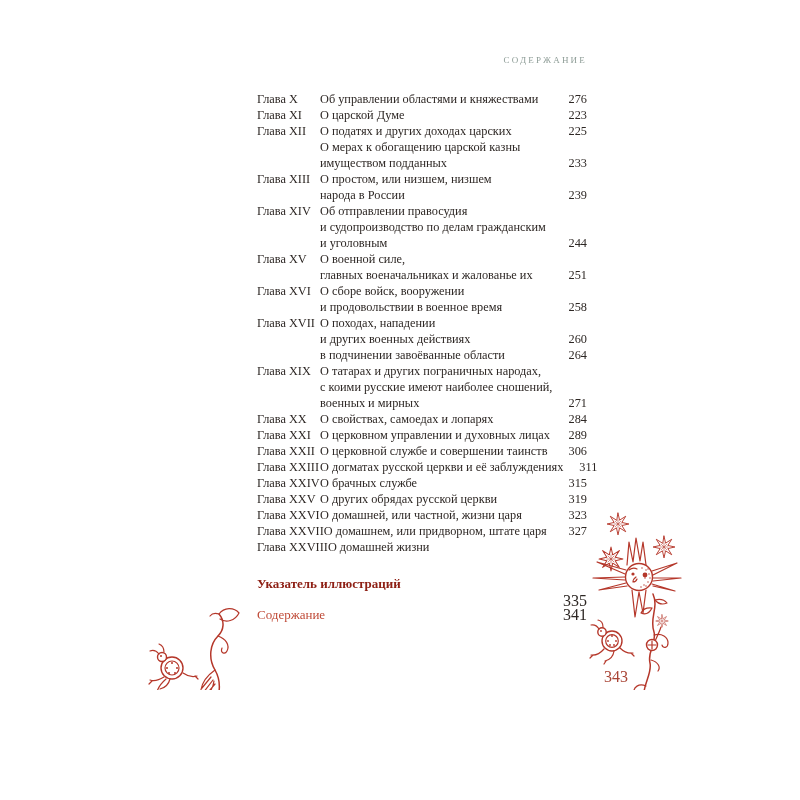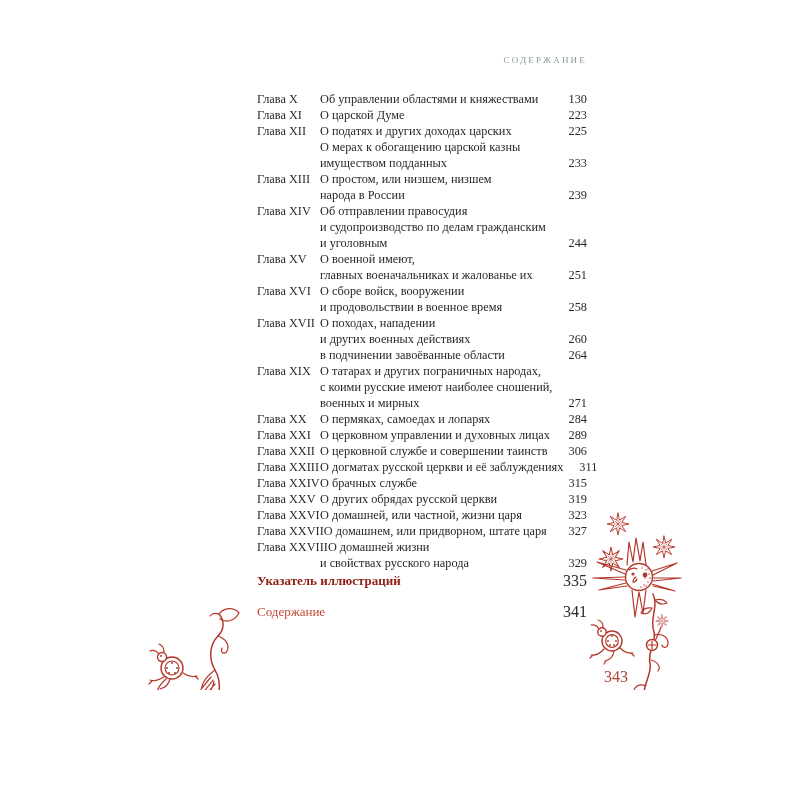--- a/index.html
+++ b/index.html
@@ -14,21 +14,21 @@
   .running-header{
     position:absolute;top:55px;right:213px;font-size:9px;
     letter-spacing:2.2px;color:var(--header);font-weight:400;
   }
   .toc{position:absolute;left:257px;top:91px;width:330px;}
   .line{display:flex;height:16px;font-size:12.3px;line-height:16px;white-space:nowrap;align-items:flex-end;}
   .ch{flex:0 0 63px;}
   .tx{flex:1 1 auto;}
   .num{flex:0 0 34px;text-align:right;}
   .sec{display:flex;height:17px;line-height:17px;font-size:13px;white-space:nowrap;}
-  .sec.bold{margin-top:1px;}
+  .sec.bold{margin-top:20px;flex-direction:column;}
   .sec.plain{margin-top:14px;}
   .sec-label{flex:1 1 auto;}
   .sec.bold .sec-label{font-weight:700;color:var(--red-bold);}
   .sec.plain .sec-label{color:var(--red);}
   .sec .num{font-size:16px;}
   .folio{position:absolute;left:596px;top:668px;font-size:16px;color:var(--folio);margin-left:8px;}
   .orn{position:absolute;color:var(--orn);}
   
   .s{stroke:var(--orn);fill:none;stroke-width:1.5;stroke-linecap:round;stroke-linejoin:round;}
   .t{stroke-width:1.2;}
@@ -42,21 +42,21 @@
 
 <div class="page">
 
   <div class="running-header">СОДЕРЖАНИЕ</div>
 
   <div class="toc">
     <div id="toc-list">
         <div class="line">
           <span class="ch">Глава X</span>
           <span class="tx">Об управлении областями и княжествами</span>
-          <span class="num">130</span>
+          <span class="num">276</span>
         </div>
         <div class="line">
           <span class="ch">Глава XI</span>
           <span class="tx">О царской Думе</span>
           <span class="num">223</span>
         </div>
         <div class="line">
           <span class="ch">Глава XII</span>
           <span class="tx">О податях и других доходах царских</span>
           <span class="num">225</span>
@@ -91,21 +91,21 @@
           <span class="tx">и судопроизводство по делам гражданским</span>
           <span class="num"></span>
         </div>
         <div class="line">
           <span class="ch"></span>
           <span class="tx">и уголовным</span>
           <span class="num">244</span>
         </div>
         <div class="line">
           <span class="ch">Глава XV</span>
-          <span class="tx">О военной имеют,</span>
+          <span class="tx">О военной силе,</span>
           <span class="num"></span>
         </div>
         <div class="line">
           <span class="ch"></span>
           <span class="tx">главных военачальниках и жалованье их</span>
           <span class="num">251</span>
         </div>
         <div class="line">
           <span class="ch">Глава XVI</span>
           <span class="tx">О сборе войск, вооружении</span>
@@ -141,21 +141,21 @@
           <span class="tx">с коими русские имеют наиболее сношений,</span>
           <span class="num"></span>
         </div>
         <div class="line">
           <span class="ch"></span>
           <span class="tx">военных и мирных</span>
           <span class="num">271</span>
         </div>
         <div class="line">
           <span class="ch">Глава XX</span>
-          <span class="tx">О пермяках, самоедах и лопарях</span>
+          <span class="tx">О свойствах, самоедах и лопарях</span>
           <span class="num">284</span>
         </div>
         <div class="line">
           <span class="ch">Глава XXI</span>
           <span class="tx">О церковном управлении и духовных лицах</span>
           <span class="num">289</span>
         </div>
         <div class="line">
           <span class="ch">Глава XXII</span>
           <span class="tx">О церковной службе и совершении таинств</span>
@@ -183,25 +183,20 @@
         </div>
         <div class="line">
           <span class="ch">Глава XXVII</span>
           <span class="tx">О домашнем, или придворном, штате царя</span>
           <span class="num">327</span>
         </div>
         <div class="line">
           <span class="ch">Глава XXVIII</span>
           <span class="tx">О домашней жизни</span>
           <span class="num"></span>
-        </div>
-        <div class="line">
-          <span class="ch"></span>
-          <span class="tx">и свойствах русского народа</span>
-          <span class="num">329</span>
         </div>
       </div>
     <div class="sec bold">
       <span class="sec-label">Указатель иллюстраций</span>
       <span class="num">335</span>
     </div>
     <div class="sec plain">
       <span class="sec-label">Содержание</span>
       <span class="num">341</span>
     </div>

